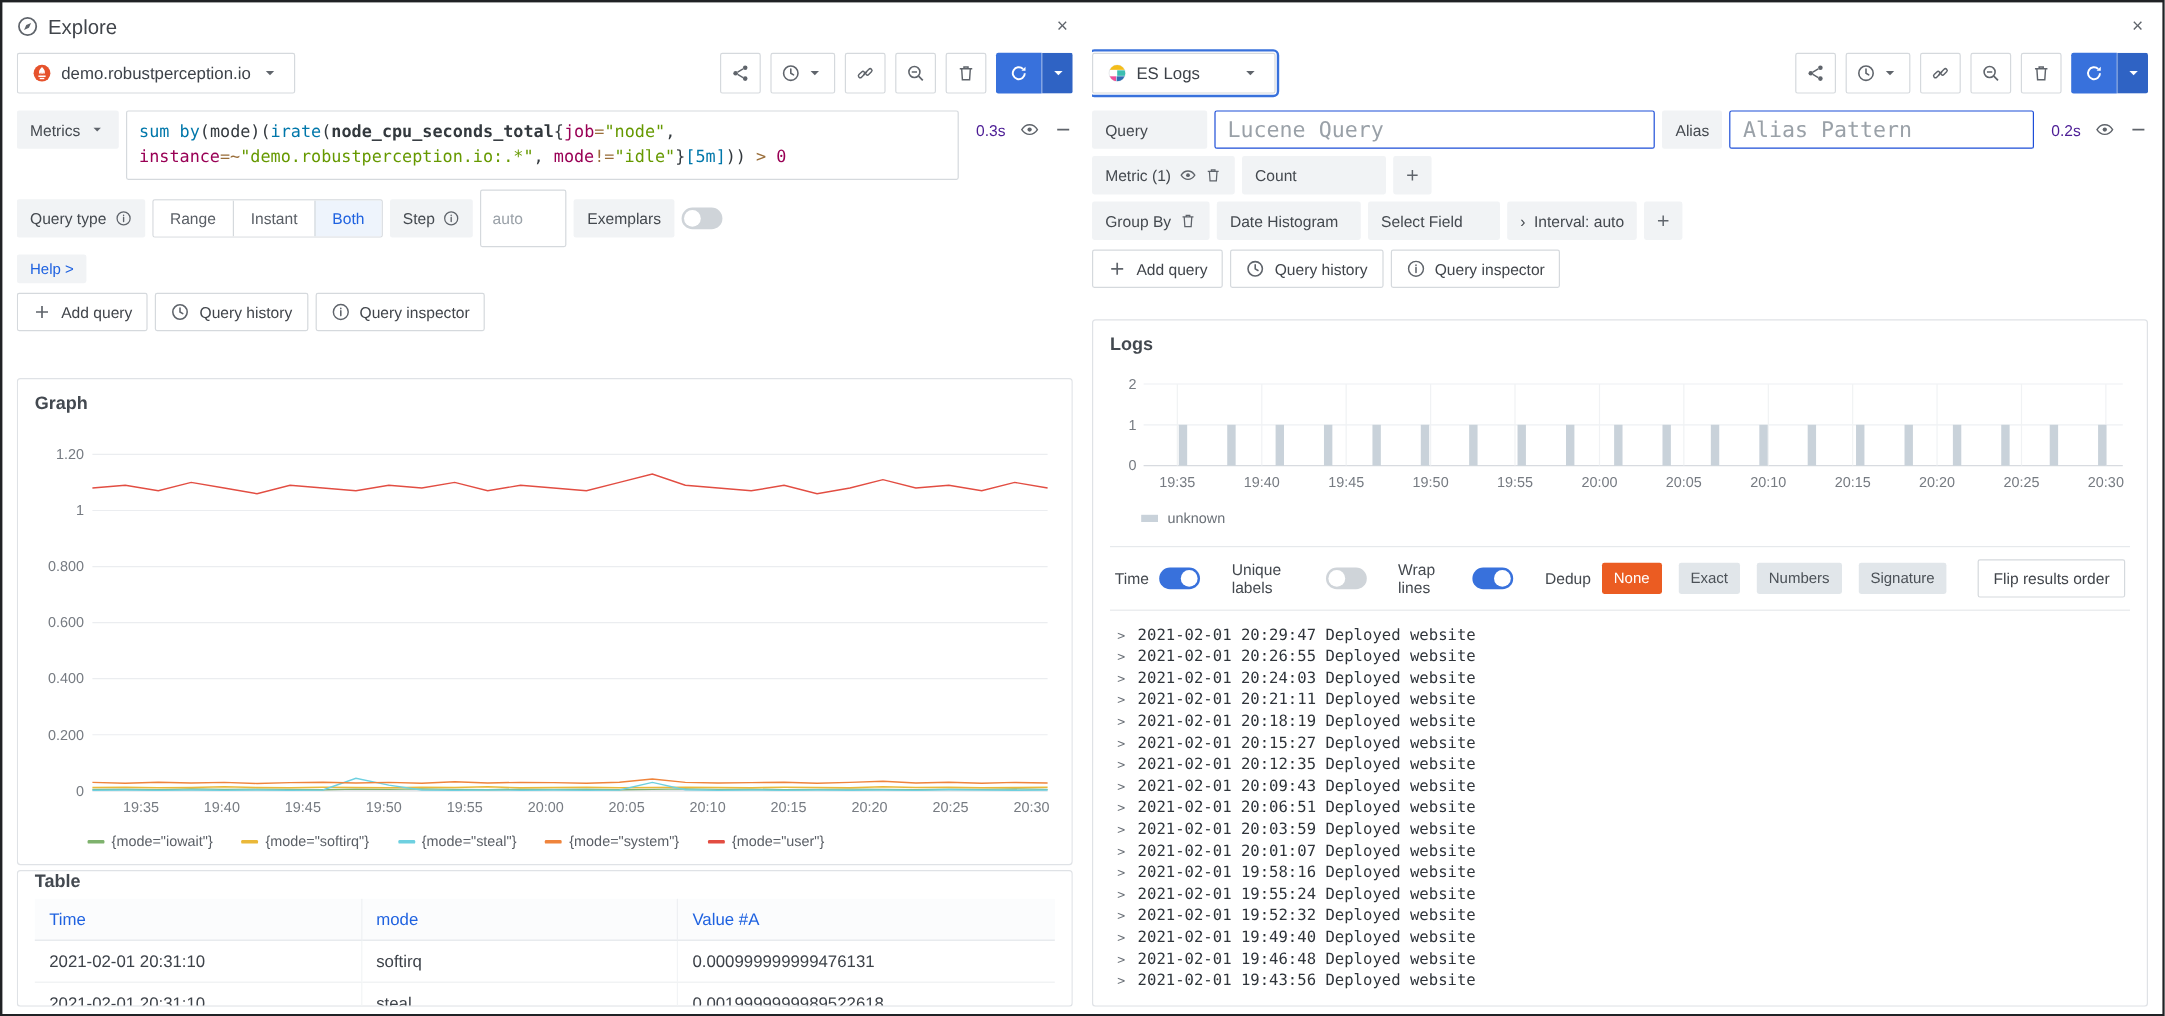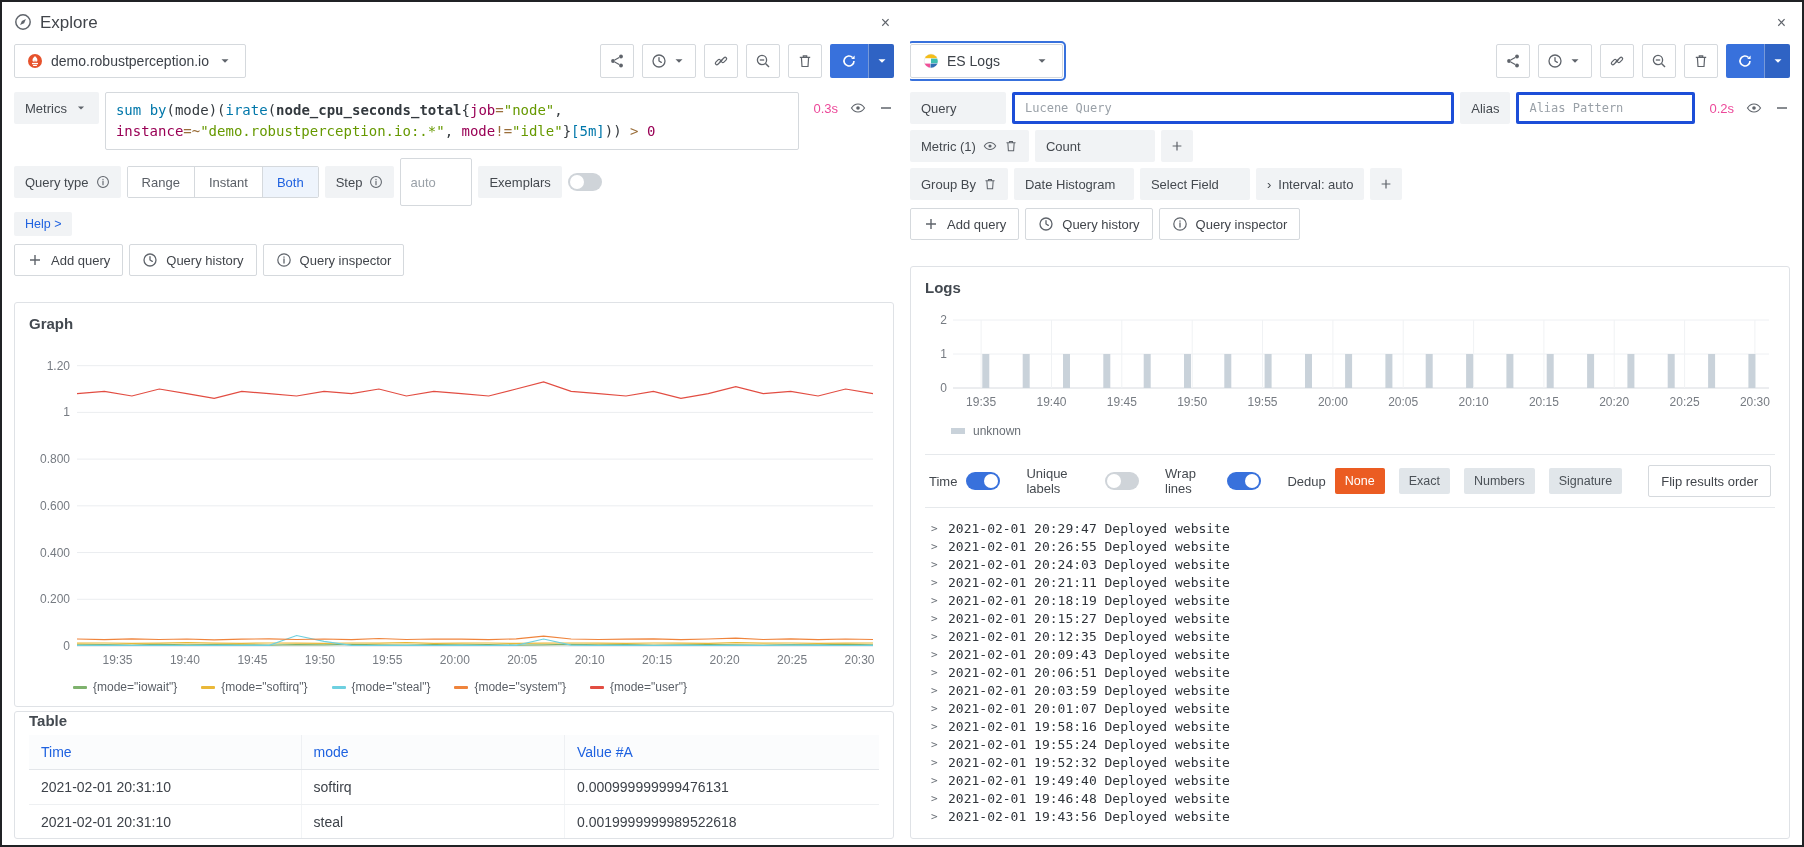--- a/index.html
+++ b/index.html
@@ -23,36 +23,36 @@
   .q-section{margin-top:14px}
   .q-row{display:flex;gap:6px;margin-bottom:6px;align-items:center}
   .q-row.top{align-items:flex-start;margin-bottom:8px}
   .chip{display:inline-flex;align-items:center;gap:7px;height:32px;padding:0 11px;background:#f1f3f5;border:none;border-radius:2px;font-size:13px;font-weight:500;color:#44494f;cursor:pointer;white-space:nowrap}
   .chip .icon svg{width:14px;height:14px}
   .chip.sq{width:32px;padding:0;justify-content:center}
   .chip.help{height:24px;color:var(--link);font-weight:500;font-size:12.5px}
   .query-editor{flex:1;min-height:56px;border:1px solid #d5d9dd;border-radius:2px;padding:7px 10px;font-family:"DejaVu Sans Mono",monospace;font-size:14px;line-height:21px;background:#fff;cursor:text}
   .tok-kw{color:#0077aa}.tok-label{color:#990055}.tok-str{color:#669900}.tok-dur{color:#0077aa}
   .tok-op{color:#9a6e3a}.tok-num{color:#990055}.tok-metric{color:#33393e;font-weight:bold}.tok-p{color:#33393e}
-  .q-stats{display:flex;align-items:center;gap:12px;height:32px;margin-left:8px;color:#ec4899;font-size:13px}
+  .q-stats{display:flex;align-items:center;gap:12px;height:32px;margin-left:8px;color:#4c1d95;font-size:13px}
   .segmented{display:flex;border:1px solid #d5d9dd;border-radius:2px;overflow:hidden;height:32px;background:#fff}
   .seg-btn{padding:0 14px;display:flex;align-items:center;font-size:13px;color:#5a5f66;background:#fff;border:none;cursor:pointer}
   .seg-btn + .seg-btn{border-left:1px solid #d5d9dd}
   .seg-btn.selected{color:var(--link);background:#eef4fc;font-weight:500}
   .step-input{width:72px;height:48px;border:1px solid #d5d9dd;border-radius:2px;padding:0 9px;font-size:13px;color:#3d4249}
-  .text-input{height:32px;border:3px solid #1d4ed8;border-radius:2px;padding:0 10px;font-size:12px;flex:1;font-family:"DejaVu Sans Mono",monospace;color:#3d4249}
+  .text-input{height:32px;border:1px solid #1d4ed8;border-radius:2px;padding:0 10px;font-size:18px;flex:1;font-family:"DejaVu Sans Mono",monospace;color:#3d4249}
   .text-input.alias{flex:0 0 170px}
   input::placeholder{color:#9aa1a8}
   .toggle{width:34px;height:18px;border-radius:9px;position:relative;background:#cfd4d9;cursor:pointer;flex:none}
   .toggle::after{content:"";position:absolute;width:14px;height:14px;border-radius:50%;background:#fff;top:2px;left:2px}
   .toggle.on{background:var(--blue)}
   .toggle.on::after{left:18px}
   .btn{display:inline-flex;align-items:center;gap:8px;height:32px;padding:0 12px;border:1px solid #d5d9dd;border-radius:2px;background:#fff;font-size:13px;color:#41454b;font-weight:500;cursor:pointer;white-space:nowrap}
   .card{border:1px solid #dfe2e6;border-radius:3px;padding:12px 14px;background:#fff}
-  .graph-card{margin-top:20px}
+  .graph-card{margin-top:33px}
   .table-card{flex:1;overflow:hidden;margin-top:4px;padding-top:0}
   .logs-card{display:flex;flex-direction:column;flex:1;overflow:hidden;margin-top:20px}
   .card-title{font-size:15px;font-weight:600;color:#434950}
   .chart-box{margin-top:10px}
   .tick{font-size:12px;fill:#767b82;font-family:"Liberation Sans",sans-serif}
   .legend{margin-top:4px;margin-left:44px;display:flex;gap:24px;font-size:12px;color:#5a5f66}
   .legend-item{display:flex;align-items:center;gap:6px;cursor:pointer}
   .legend-swatch{width:14px;height:3px;display:inline-block;border-radius:1px}
   .logs-legend{margin-top:8px;margin-left:26px;display:flex;align-items:center;gap:8px;font-size:12px;color:#6a7077}
   .bar-swatch{width:14px;height:6px;display:inline-block}

